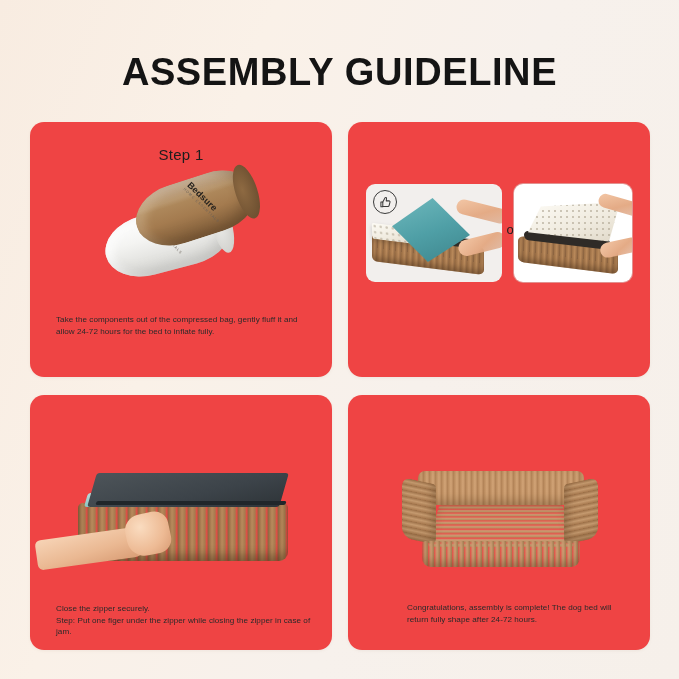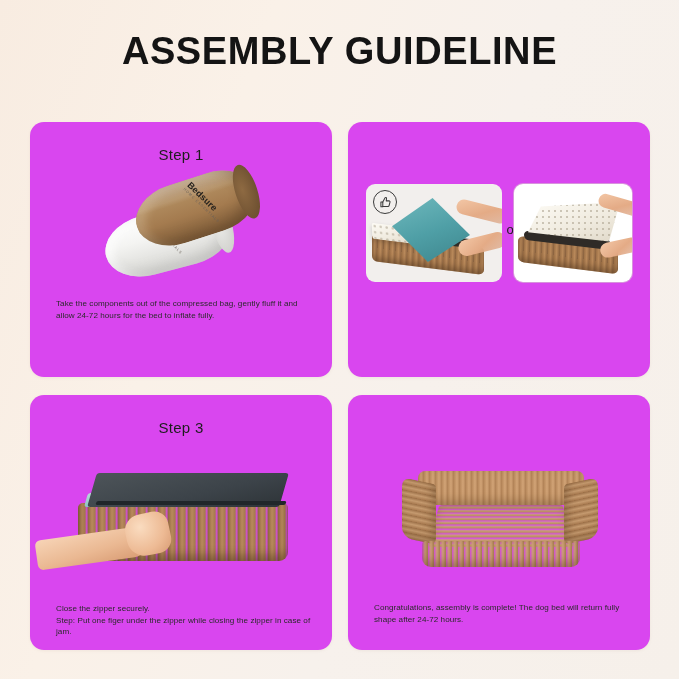--- a/index.html
+++ b/index.html
@@ -17,21 +17,21 @@
     position: relative;
     width: 679px;
     height: 679px;
     box-sizing: border-box;
   }
 
   
   .title {
     position: absolute;
     left: 0;
-    top: 28px;
+    top: 49px;
     width: 679px;
     text-align: center;
     font-size: 38px;
     font-weight: bold;
     letter-spacing: 0.6px;
     color: #141414;
     line-height: 46px;
   }
 
   
@@ -42,21 +42,21 @@
     width: 620px;
     height: 528px;
     display: grid;
     grid-template-columns: 302px 302px;
     grid-template-rows: 255px 255px;
     column-gap: 16px;
     row-gap: 18px;
   }
   .card {
     position: relative;
-    background: #d946ef;
+    background: #ef4444;
     border-radius: 14px;
     box-shadow: 0 1px 3px rgba(160,130,110,0.10);
     overflow: hidden;
   }
   .step-title {
     position: absolute;
     top: 24px;
     left: 0;
     width: 100%;
     text-align: center;
@@ -66,24 +66,24 @@
   }
   .caption {
     position: absolute;
     left: 26px;
     right: 18px;
     font-size: 8.1px;
     line-height: 11.6px;
     color: #2a2a2a;
     letter-spacing: 0.05px;
   }
-  .card1 .caption { top: 176px; }
+  .card1 .caption { top: 192px; }
   .card2 .caption { top: 185px; }
   .card3 .caption { top: 208px; }
-  .card4 .caption { top: 207px; }
+  .card4 .caption { top: 207px; margin-left: 33px; }
 
   
   .art {
     position: absolute;
     left: 0;
     top: 0;
     width: 100%;
     height: 100%;
     pointer-events: none;
   }
@@ -366,21 +366,20 @@
           <div class="foam-white" style="left:14px; top:18px; width:92px; height:46px; clip-path:polygon(14% 10%, 100% 0%, 88% 86%, 0% 66%); border-radius:3px;"></div>
           <div class="hand" style="left:84px; top:14px; width:44px; height:14px; transform:rotate(16deg); border-radius:8px;"></div>
           <div class="hand" style="left:86px; top:56px; width:40px; height:15px; transform:rotate(-12deg); border-radius:8px;"></div>
         </div>
 
       </div>
 
     </div>
 
     <div class="card card3">
-      <div class="step-title">Step 3</div>
 
       <div class="art">
         <div class="s3-body"></div>
         <div class="s3-teal"></div>
         <div class="s3-cover"></div>
         <div class="s3-zip"></div>
         <div class="s3-arm"></div>
         <div class="s3-fist"></div>
       </div>
 

